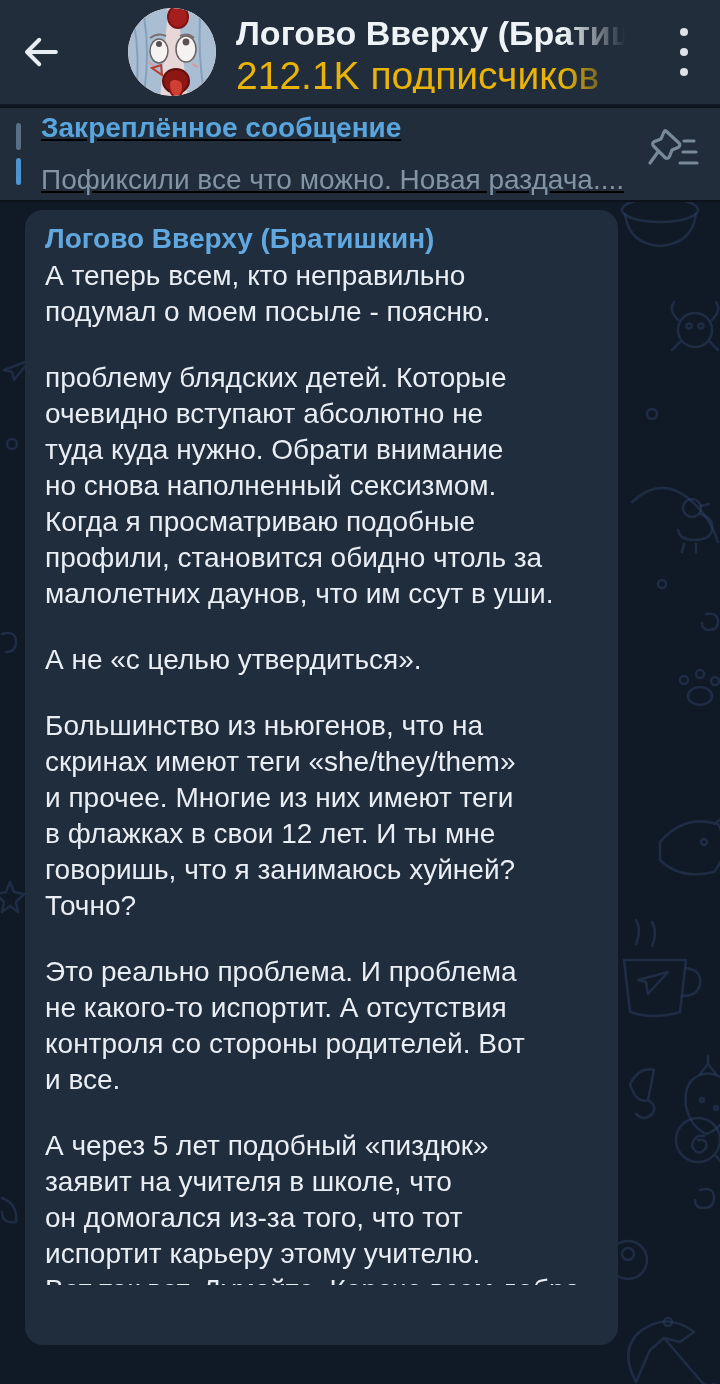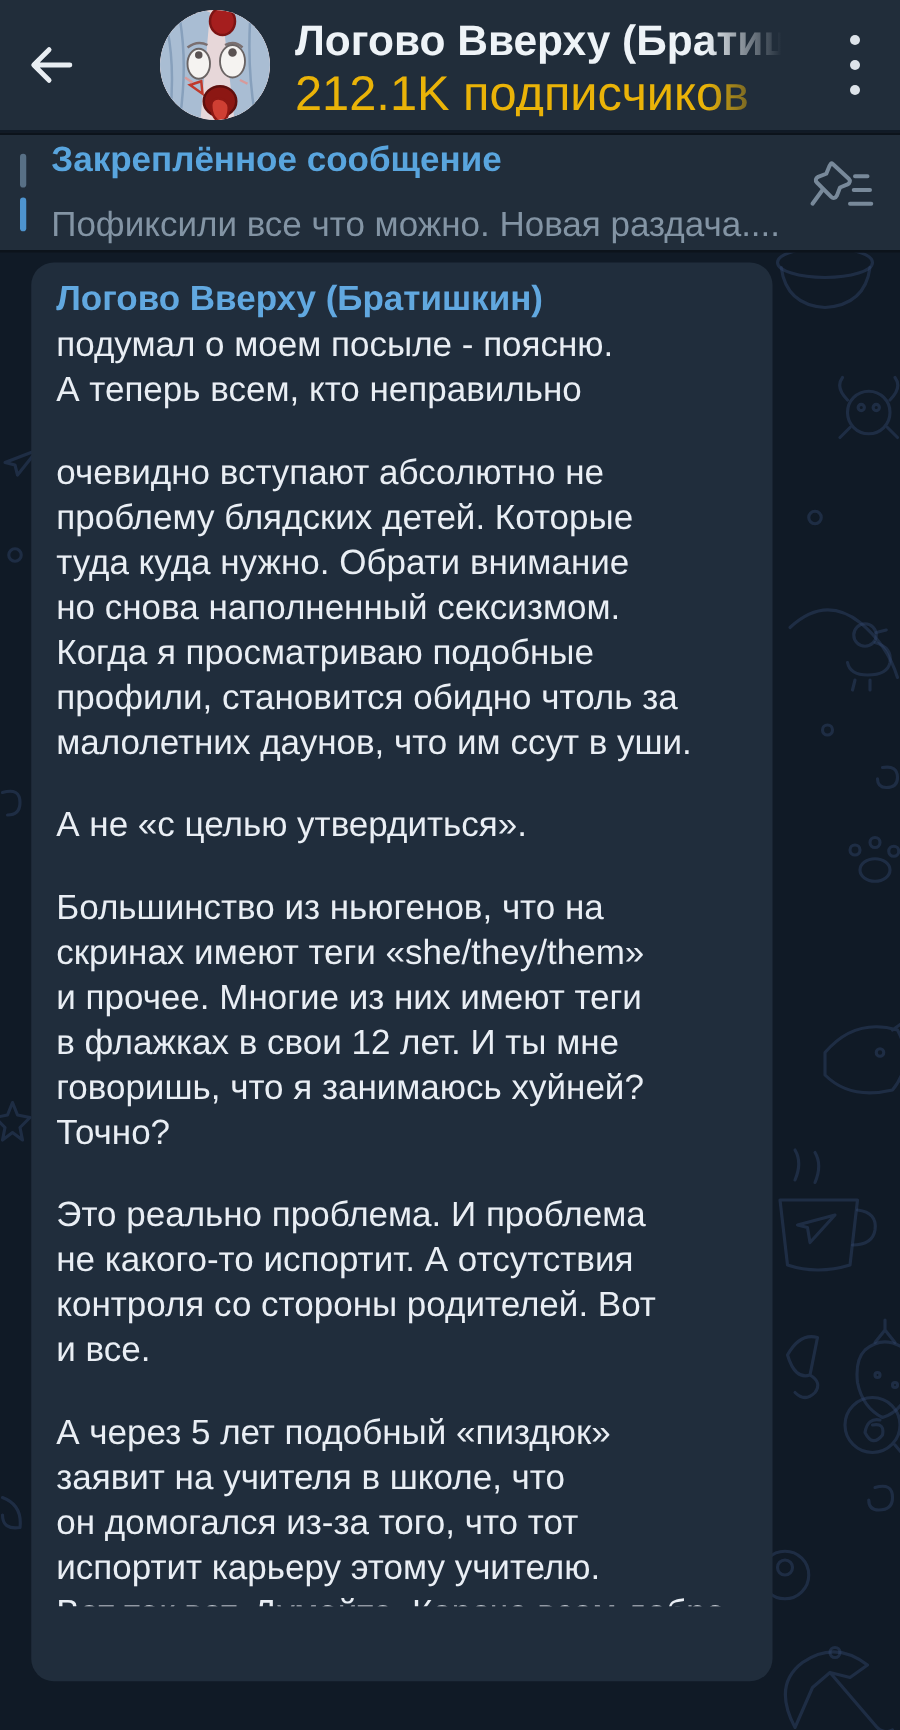--- a/index.html
+++ b/index.html
@@ -27,21 +27,21 @@
   }
   .title-fade { position:absolute; right:0; top:0; bottom:0; width:72px;
     background:linear-gradient(to right, rgba(33,45,58,0), #212d3a 85%); }
   .chat-sub { color:#eab308; font-size:39px; line-height:34px; margin-top:4px; white-space:nowrap; }
   .kebab { margin-left:auto; margin-right:14px; width:44px; height:70px; display:flex; flex-direction:column; align-items:center; justify-content:center; gap:12px; }
   .kebab i { width:8px; height:8px; border-radius:50%; background:#dde3e9; display:block; }
   
   .pinned {
     position:absolute; top:106px; left:0; width:720px; height:94px;
     background:#212d3a; display:flex; align-items:center; padding-left:16px;
-    border-top:2px solid #0c131b; box-shadow:0 2px 0 #0c131b; z-index:29;
+    border-top:2px solid #0c131b; box-shadow:0 2px 0 #0c131b; z-index:29;text-decoration:underline;
   }
   .pin-ind { width:5px; height:62px; display:flex; flex-direction:column; gap:8px; flex:0 0 auto; }
   .pin-ind i { display:block; width:5px; border-radius:3px; flex:1; }
   .pin-ind .seg-top { background:#587086; }
   .pin-ind .seg-bot { background:#4e94cf; }
   .pin-texts { margin-left:20px; overflow:hidden; flex:1; }
   .pin-title { color:#59a5de; font-size:28px; font-weight:600; line-height:34px; white-space:nowrap; }
   .pin-preview { color:#8394a4; font-size:28px; line-height:34px; margin-top:18px; white-space:nowrap;
     overflow:hidden; text-overflow:clip; }
   .pin-icon { flex:0 0 auto; margin:0 18px 0 12px; }
@@ -208,25 +208,25 @@
         <path d="M22 8 l13 12 c1.5 1.5 1 3.5 -1 4.5 l-6 2.5 -2.5 6.5 c-1 2 -3 2.5 -4.5 1 L9.5 23 c-1.5 -1.5 -1 -3.5 1 -4.5 l6.5 -2.5 2.5 -6 c1 -2 1.5 -3 2.5 -2z"></path>
         <path d="M14 29 L6 40"></path>
         <path d="M40 18 h10 M39 29 h13 M36 40 h17"></path>
       </svg>
     </div>
   </div>
 
   <div class="bubble">
     <div class="sender">Логово Вверху (Братишкин)</div>
     <div>
+        <div class="msg-line">А теперь всем, кто неправильно</div>
         <div class="msg-line">подумал о моем посыле - поясню.</div>
-        <div class="msg-line">А теперь всем, кто неправильно</div>
-        <div class="msg-line blank"></div>
+        <div class="msg-line blank"></div>
+        <div class="msg-line">проблему блядских детей. Которые</div>
         <div class="msg-line">очевидно вступают абсолютно не</div>
-        <div class="msg-line">проблему блядских детей. Которые</div>
         <div class="msg-line">туда куда нужно. Обрати внимание</div>
         <div class="msg-line">но снова наполненный сексизмом.</div>
         <div class="msg-line">Когда я просматриваю подобные</div>
         <div class="msg-line">профили, становится обидно чтоль за</div>
         <div class="msg-line">малолетних даунов, что им ссут в уши.</div>
         <div class="msg-line blank"></div>
         <div class="msg-line">А не «с целью утвердиться».</div>
         <div class="msg-line blank"></div>
         <div class="msg-line">Большинство из ньюгенов, что на</div>
         <div class="msg-line">скринах имеют теги «she/they/them»</div>

